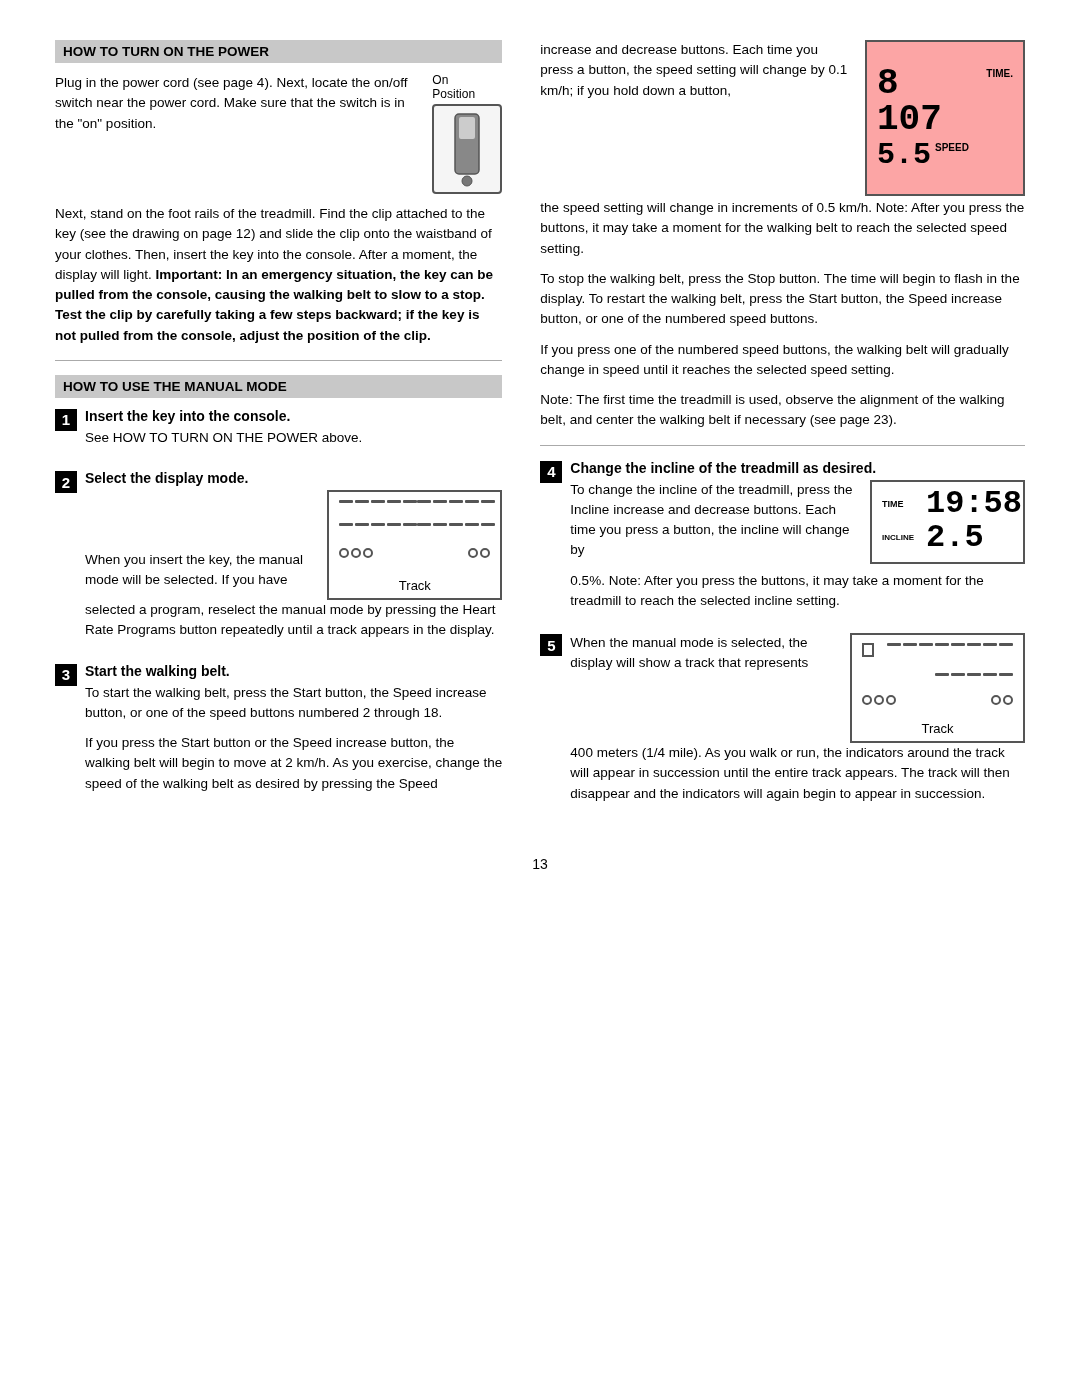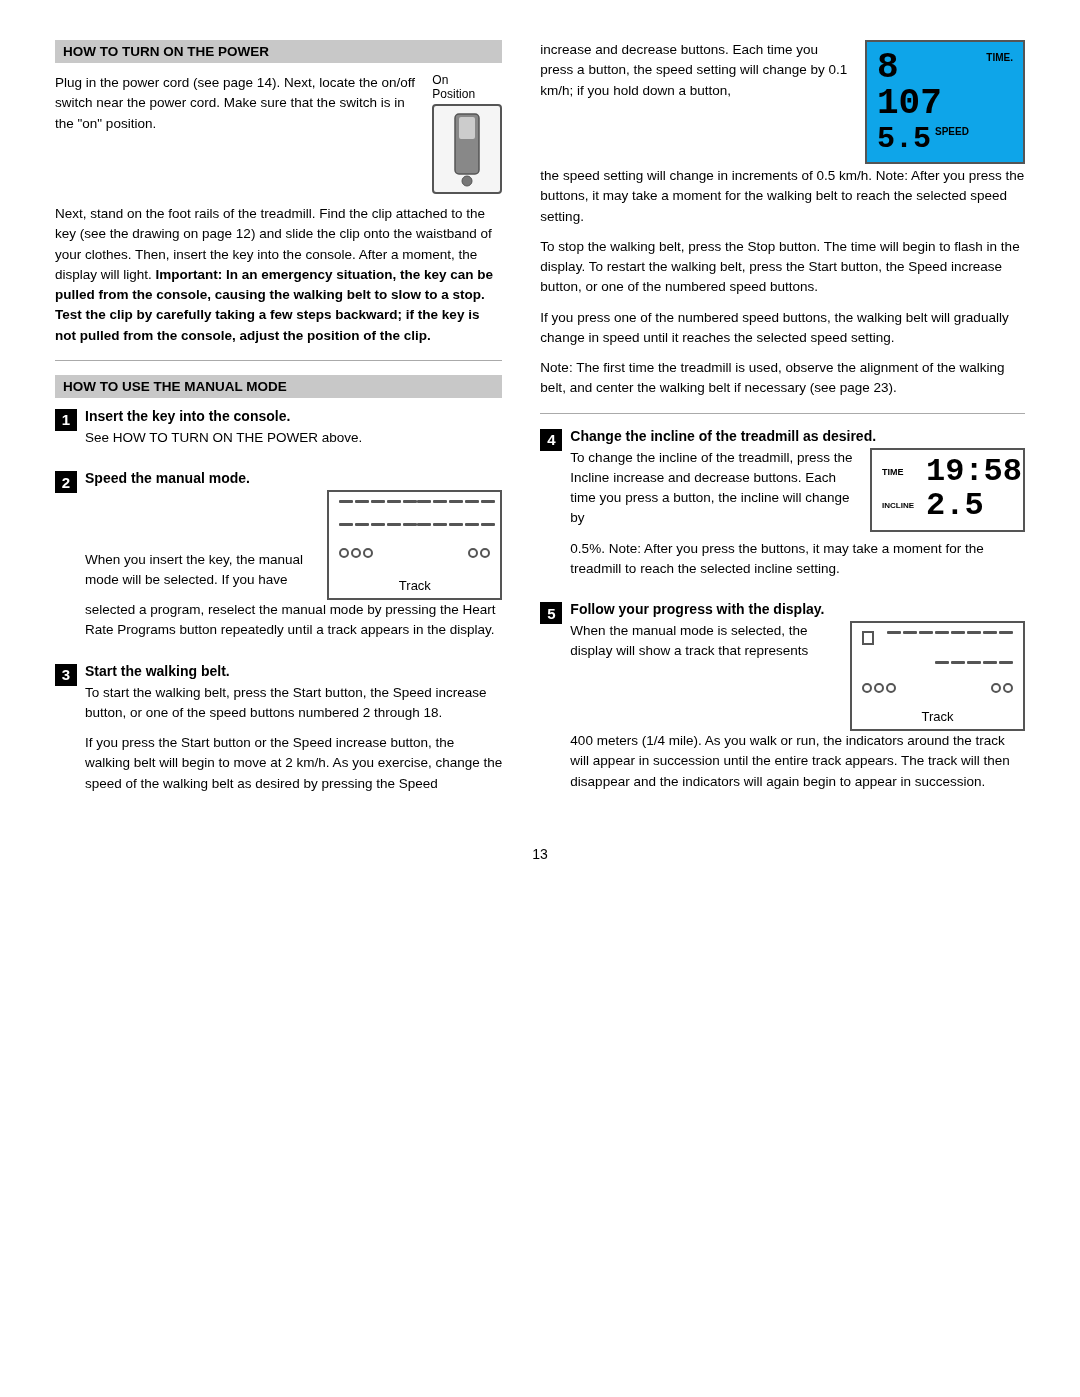--- a/index.html
+++ b/index.html
@@ -89,23 +89,23 @@
     }
     .track-label {
       font-size: 13px;
       font-weight: normal;
       text-align: center;
       margin-top: 4px;
     }
     
     .digital-display {
       border: 2px solid #555;
-      background: #0ea5e9;
+      background: #fca5a5;
       width: 160px;
-      padding: 8px 10px;
+      padding: 24px 10px;
       font-size: 13px;
     }
     .digital-row {
       display: flex;
       align-items: baseline;
       gap: 6px;
     }
     .digital-big {
       font-size: 36px;
       font-weight: bold;
@@ -223,41 +223,41 @@
         <div class="switch-illustration inline-fig-right">
           <div style="font-size:12px; margin-bottom:3px; text-align:left;">On<br>Position</div>
           <div class="switch-box">
             <svg width="60" height="80" viewBox="0 0 60 80">
               <rect x="18" y="5" width="24" height="60" rx="4" fill="#888" stroke="#555" stroke-width="1.5"></rect>
               <rect x="22" y="8" width="16" height="22" rx="2" fill="#ccc"></rect>
               <circle cx="30" cy="72" r="5" fill="#777" stroke="#555" stroke-width="1"></circle>
             </svg>
           </div>
         </div>
-        <p>Plug in the power cord (see page 14). Next, locate the on/off switch near the power cord. Make sure that the switch is in the "on" position.</p>
+        <p>Plug in the power cord (see page 4). Next, locate the on/off switch near the power cord. Make sure that the switch is in the "on" position.</p>
       </div>
 
       <p>Next, stand on the foot rails of the treadmill. Find the clip attached to the key (see the drawing on page 12) and slide the clip onto the waistband of your clothes. Then, insert the key into the console. After a moment, the display will light. <strong>Important: In an emergency situation, the key can be pulled from the console, causing the walking belt to slow to a stop. Test the clip by carefully taking a few steps backward; if the key is not pulled from the console, adjust the position of the clip.</strong></p>
 
       <hr class="section-divider">
 
       <div class="section-header">HOW TO USE THE MANUAL MODE</div>
 
       <div class="step-block">
         <div class="step-num">1</div>
         <div class="step-content">
           <div class="step-title">Insert the key into the console.</div>
           <p>See HOW TO TURN ON THE POWER above.</p>
         </div>
       </div>
 
       <div class="step-block">
         <div class="step-num">2</div>
         <div class="step-content">
-          <div class="step-title">Speed the manual mode.</div>
+          <div class="step-title">Select the display mode.</div>
           <div style="display:flex; gap:14px; align-items:flex-end;">
             <div style="flex:1;">
               <p>When you insert the key, the manual mode will be selected. If you have</p>
             </div>
 
             <div style="flex-shrink:0;">
               <div class="track-disp2">
 
                 <div class="track-top-dashes">
                   <div class="dash-grp">
@@ -366,21 +366,20 @@
               </div>
             </div>
           </div>
           <p>0.5%. Note: After you press the buttons, it may take a moment for the treadmill to reach the selected incline setting.</p>
         </div>
       </div>
 
       <div class="step-block">
         <div class="step-num">5</div>
         <div class="step-content">
-          <div class="step-title">Follow your progress with the display.</div>
           <div style="display:flex; gap:14px; align-items:flex-start;">
             <p style="flex:1;">When the manual mode is selected, the display will show a track that represents</p>
 
             <div class="track-disp2" style="flex-shrink:0; min-width:175px;">
 
               <div class="track-top-dashes">
                 <div style="width:12px;height:14px;border:2px solid #555;"></div>
                 <div class="dash-grp">
                   <div class="dash"></div>
                   <div class="dash"></div>

